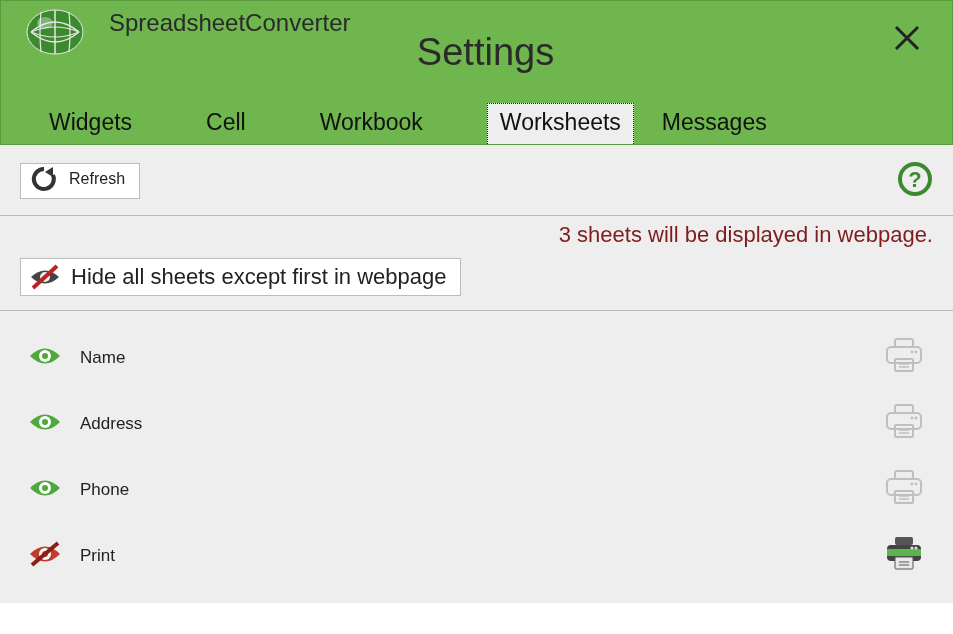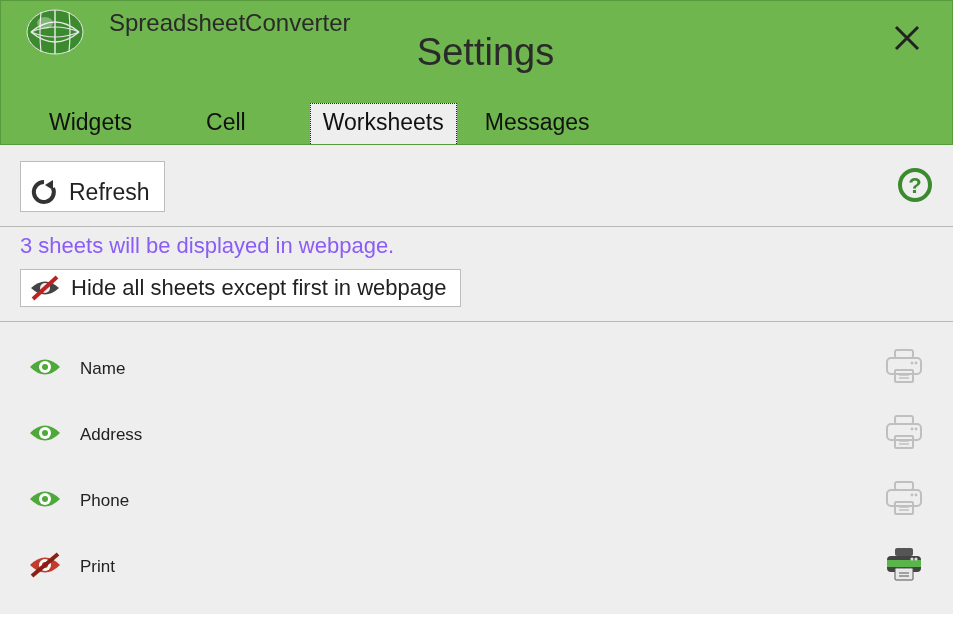--- a/index.html
+++ b/index.html
@@ -74,32 +74,33 @@
     padding: 16px 20px 14px 20px;
     display: flex;
     align-items: center;
     justify-content: space-between;
   }
   .refresh-btn {
     background: #fff;
     border: 1px solid #bcbcbc;
     display: inline-flex;
     align-items: center;
-    padding: 15px 14px 4px 8px;
-    cursor: pointer;
-    font-size: 23px;
+    padding: 0 14px 4px 8px;
+    cursor: pointer;
+    font-size: 16px;
     color: #222;
   }
   .refresh-btn svg { margin-right: 10px; }
   .help-btn { cursor: pointer; }
   .status-bar {
     background: #eeeeee;
     padding: 6px 20px 4px 20px;
     font-size: 22px;
-    color: #8b5cf6;
+    color: #7f1d1d;
+    text-align: right;
   }
   .hide-section {
     background: #eeeeee;
     border-bottom: 1px solid #b8b8b8;
     padding: 6px 20px 14px 20px;
   }
   .hide-btn {
     background: #fff;
     border: 1px solid #bcbcbc;
     display: inline-flex;
@@ -147,20 +148,21 @@
   <div class="page-title">Settings</div>
   <div class="close-btn">
     <svg width="30" height="30" viewBox="0 0 30 30">
       <line x1="4" y1="4" x2="26" y2="26" stroke="#222" stroke-width="3"></line>
       <line x1="26" y1="4" x2="4" y2="26" stroke="#222" stroke-width="3"></line>
     </svg>
   </div>
   <div class="tabs">
     <div class="tab">Widgets</div>
     <div class="tab">Cell</div>
+    <div class="tab">Workbook</div>
     <div class="tab active">Worksheets</div>
     <div class="tab">Messages</div>
   </div>
 </div>
 
 <div class="toolbar">
   <div class="refresh-btn">
     <svg width="30" height="30" viewBox="0 0 30 30">
       <path d="M15 5 A10 10 0 1 0 24 11" fill="none" stroke="#333" stroke-width="4"></path>
       <polygon points="24,3 24,13 16,8" fill="#333"></polygon>

